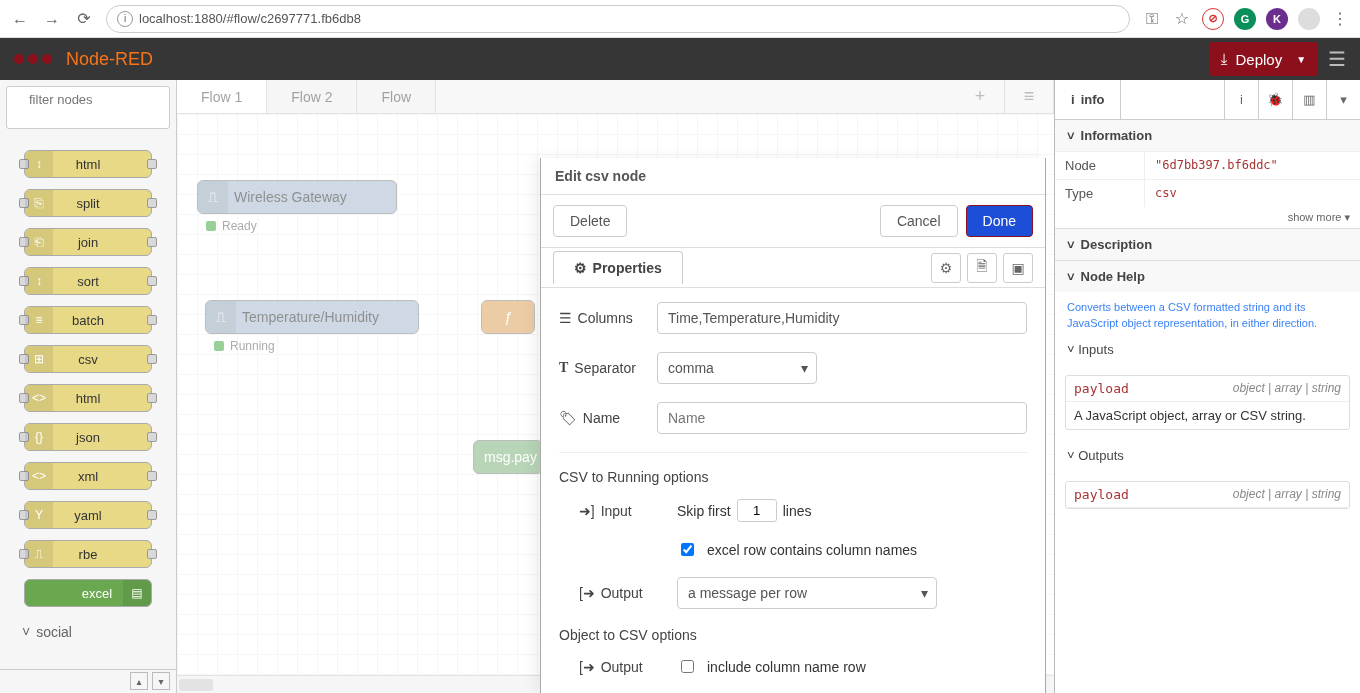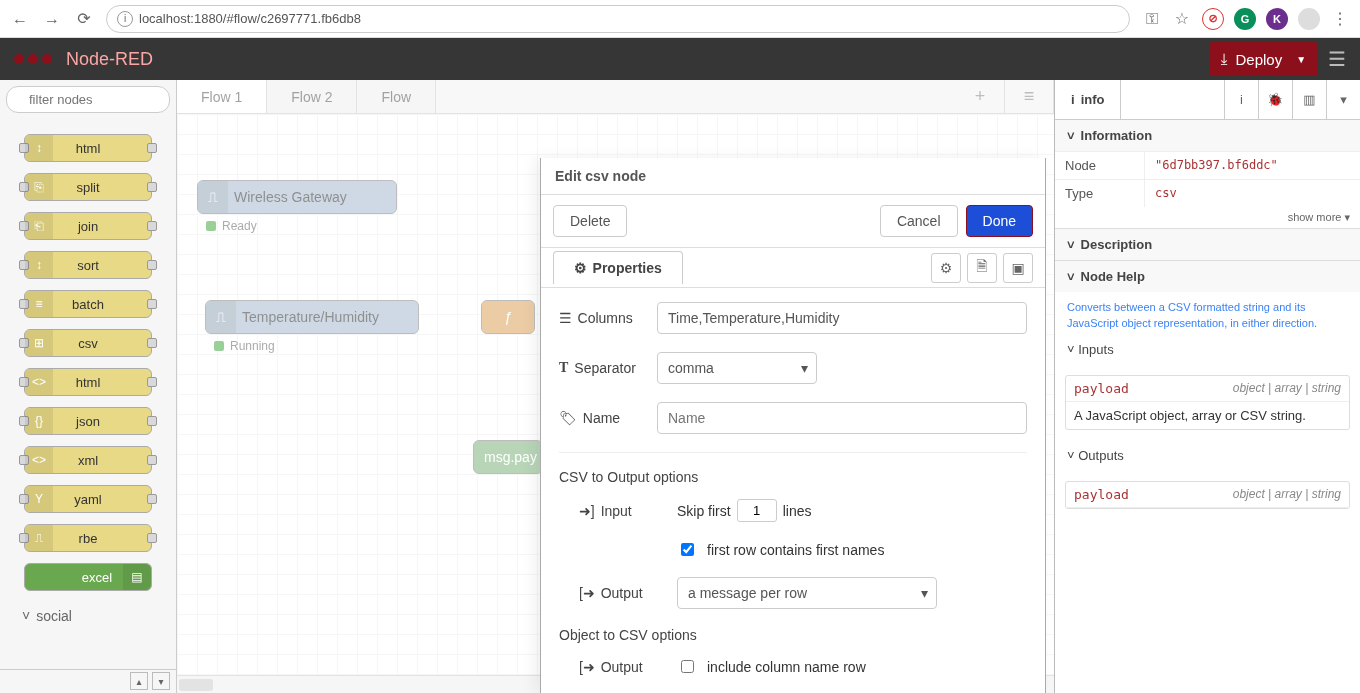--- a/index.html
+++ b/index.html
@@ -9,30 +9,30 @@
 .nav-ico{width:20px;height:20px;display:flex;align-items:center;justify-content:center;color:#666;font-size:16px}
 .url-bar{flex:1;height:28px;border:1px solid #ccc;border-radius:14px;display:flex;align-items:center;padding:0 10px;color:#555;font-size:13px;gap:6px}
 .url-info{width:16px;height:16px;border:1px solid #999;border-radius:50%;display:flex;align-items:center;justify-content:center;font-size:10px;color:#666}
 .right-icons{display:flex;gap:10px;align-items:center}
 .circ{width:22px;height:22px;border-radius:50%;display:flex;align-items:center;justify-content:center;font-size:11px;font-weight:bold;color:#fff}
 
 .nr-header{height:42px;background:#363636;color:#ccc;display:flex;align-items:center;padding:0 14px;justify-content:space-between}
 .nr-header-left{display:flex;align-items:center;gap:14px}
 .nr-logo{display:flex;gap:4px}
 .nr-logo span{width:10px;height:10px;border-radius:50%;background:#8c101c;display:inline-block}
-.nr-title{font-size:18px;color:#fca5a5}
+.nr-title{font-size:18px;color:#f97316}
 .nr-header-right{display:flex;gap:10px;align-items:center}
 .deploy{background:#8c101c;color:#fff;height:34px;display:flex;align-items:center;gap:8px;padding:0 12px;border-radius:4px;font-size:15px}
 .deploy .caret{margin-left:6px;font-size:10px;color:#fff}
 .burger{color:#bbb;font-size:20px}
 
 .nr-body{flex:1;display:flex;position:relative;overflow:hidden}
 
 .palette{width:177px;background:#f6f6f6;border-right:1px solid #ccc;display:flex;flex-direction:column}
-.palette input{margin:6px;padding:5px 24px 5px 22px;border:1px solid #ccc;border-radius:12px;font-size:13px;color:#15803d;width:calc(100% - 12px)}
+.palette input{margin:6px;padding:5px 24px 21px 22px;border:1px solid #ccc;border-radius:3px;font-size:13px;color:#15803d;width:calc(100% - 12px)}
 .palette-list{flex:1;overflow:hidden;padding:4px 10px}
 .pnode{position:relative;margin:11px auto;width:128px;height:28px;border-radius:6px;background:#e8d986;display:flex;align-items:center;justify-content:center;font-size:13px;color:#333;border:1px solid #aaa}
 .pnode .pic{position:absolute;left:0;top:0;bottom:0;width:28px;background:rgba(0,0,0,0.08);border-top-left-radius:6px;border-bottom-left-radius:6px;display:flex;align-items:center;justify-content:center;color:#fff;font-size:12px}
 .pnode.excel{background:#6aa84f;justify-content:center;padding-left:18px;color:#fff}
 .pnode.excel .pic{left:auto;right:0;border-radius:0 6px 6px 0}
 .pdot{position:absolute;width:10px;height:10px;background:#d9d9d9;border:1px solid #999;border-radius:2px;top:50%;transform:translateY(-50%)}
 .pdot.l{left:-6px}.pdot.r{right:-6px}
 .pcat{padding:6px 12px;color:#666;font-size:14px;display:flex;align-items:center;gap:6px}
 
 .workspace{flex:1;position:relative;background:#fff}
@@ -316,35 +316,35 @@
           <div class="sel small"><span>comma</span></div>
         </div>
         <div class="row">
           <label>
               <span>🏷</span>
               <span>Name</span>
             </label>
           <input type="text" placeholder="Name" style="">
         </div>
         <hr>
-        <div class="section">CSV to Output options</div>
+        <div class="section">CSV to Running options</div>
         <div class="row sub">
           <label>
               <span>➜]</span>
               <span>Input</span>
             </label>
           <div style="display:flex;align-items:center;gap:6px">
             <span>Skip first</span>
             <input class="numbox" value="1" style="">
             <span>lines</span>
           </div>
         </div>
         <div class="row sub" style="margin-left:118px">
           <input type="checkbox" checked="" style="">
-          <span>first row contains first names</span>
+          <span>excel row contains column names</span>
         </div>
         <div class="row sub">
           <label>
               <span>[➜</span>
               <span>Output</span>
             </label>
           <div class="sel"><span>a message per row</span></div>
         </div>
         <div class="section">Object to CSV options</div>
         <div class="row sub">

